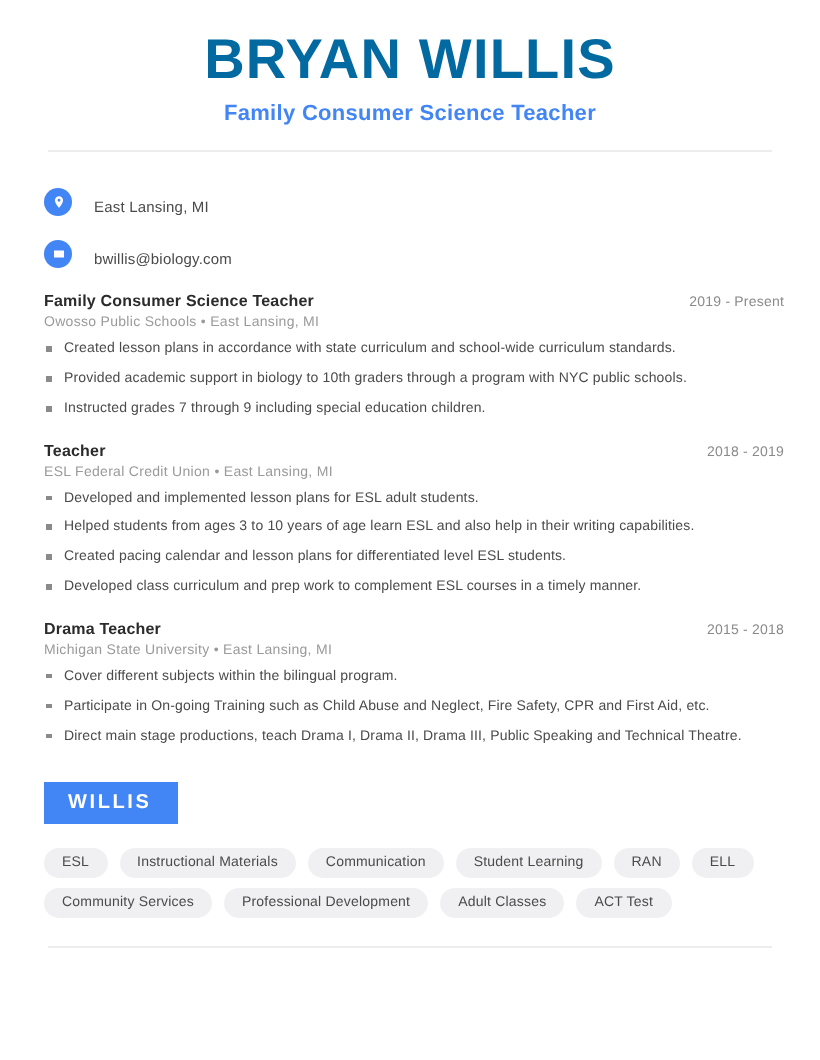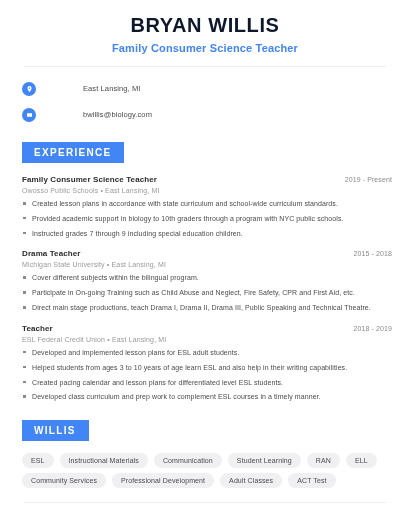--- a/index.html
+++ b/index.html
@@ -25,24 +25,24 @@
     padding: 0 16px;
   }
 
   
   .header {
     padding-top: 14px;
     text-align: center;
   }
 
   .name {
-    font-size: 20px;
+    font-size: 28px;
     font-weight: bold;
     letter-spacing: 0.6px;
-    color: #0f172a;
+    color: #0369a1;
     line-height: 1.15;
   }
 
   .job-title {
     margin-top: 5px;
     font-size: 11px;
     font-weight: bold;
     color: #4285F4;
     letter-spacing: 0.15px;
   }
@@ -61,24 +61,23 @@
   }
 
   
   .contact {
     margin-top: 11px;
     padding-left: 6px;
   }
 
   .contact-row {
     display: flex;
-    align-items: center;
+    align-items: flex-end;
     height: 21px;
     margin-bottom: 5px;
-    gap: 36px;
   }
 
   .contact-icon {
     width: 14px;
     height: 14px;
     border-radius: 50%;
     background: #4285F4;
     display: flex;
     align-items: center;
     justify-content: center;
@@ -225,66 +224,63 @@
       <span class="contact-icon">
         <svg width="7" height="6" viewBox="0 0 24 24">
             <path d="M2 5h20v14H2V5zm10 8L3.3 6.4h17.4L12 13z"></path>
           </svg>
       </span>
       <span class="contact-text">bwillis@biology.com</span>
     </div>
 
   </div>
 
-  <div class="section-experience">
-    <span class="section-badge">EXPERIENCE</span>
-  </div>
 
   <div class="entries">
 
     <div class="entry">
       <div class="entry-head">
         <span class="entry-title">Family Consumer Science Teacher</span>
         <span class="entry-date">2019 - Present</span>
       </div>
       <div class="entry-sub">Owosso Public Schools  •  East Lansing, MI</div>
       <ul class="bullets">
         <li>Created lesson plans in accordance with state curriculum and school-wide curriculum standards.</li>
         <li>Provided academic support in biology to 10th graders through a program with NYC public schools.</li>
         <li>Instructed grades 7 through 9 including special education children.</li>
-      </ul>
-    </div>
-
-    <div class="entry">
-      <div class="entry-head">
-        <span class="entry-title">Drama Teacher</span>
-        <span class="entry-date">2015 - 2018</span>
-      </div>
-      <div class="entry-sub">Michigan State University  •  East Lansing, MI</div>
-      <ul class="bullets">
-        <li>Cover different subjects within the bilingual program.</li>
-        <li>Participate in On-going Training such as Child Abuse and Neglect, Fire Safety, CPR and First Aid, etc.</li>
-        <li>Direct main stage productions, teach Drama I, Drama II, Drama III, Public Speaking and Technical Theatre.</li>
       </ul>
     </div>
 
     <div class="entry">
       <div class="entry-head">
         <span class="entry-title">Teacher</span>
         <span class="entry-date">2018 - 2019</span>
       </div>
       <div class="entry-sub">ESL Federal Credit Union  •  East Lansing, MI</div>
       <ul class="bullets">
         <li>Developed and implemented lesson plans for ESL adult students.</li>
         <li>Helped students from ages 3 to 10 years of age learn ESL and also help in their writing capabilities.</li>
         <li>Created pacing calendar and lesson plans for differentiated level ESL students.</li>
         <li>Developed class curriculum and prep work to complement ESL courses in a timely manner.</li>
       </ul>
     </div>
 
+    <div class="entry">
+      <div class="entry-head">
+        <span class="entry-title">Drama Teacher</span>
+        <span class="entry-date">2015 - 2018</span>
+      </div>
+      <div class="entry-sub">Michigan State University  •  East Lansing, MI</div>
+      <ul class="bullets">
+        <li>Cover different subjects within the bilingual program.</li>
+        <li>Participate in On-going Training such as Child Abuse and Neglect, Fire Safety, CPR and First Aid, etc.</li>
+        <li>Direct main stage productions, teach Drama I, Drama II, Drama III, Public Speaking and Technical Theatre.</li>
+      </ul>
+    </div>
+
   </div>
 
   <div class="section-skills">
     <span class="section-badge">WILLIS</span>
   </div>
 
   <div class="skills">
     <span class="skill-tag">ESL</span>
     <span class="skill-tag">Instructional Materials</span>
     <span class="skill-tag">Communication</span>

